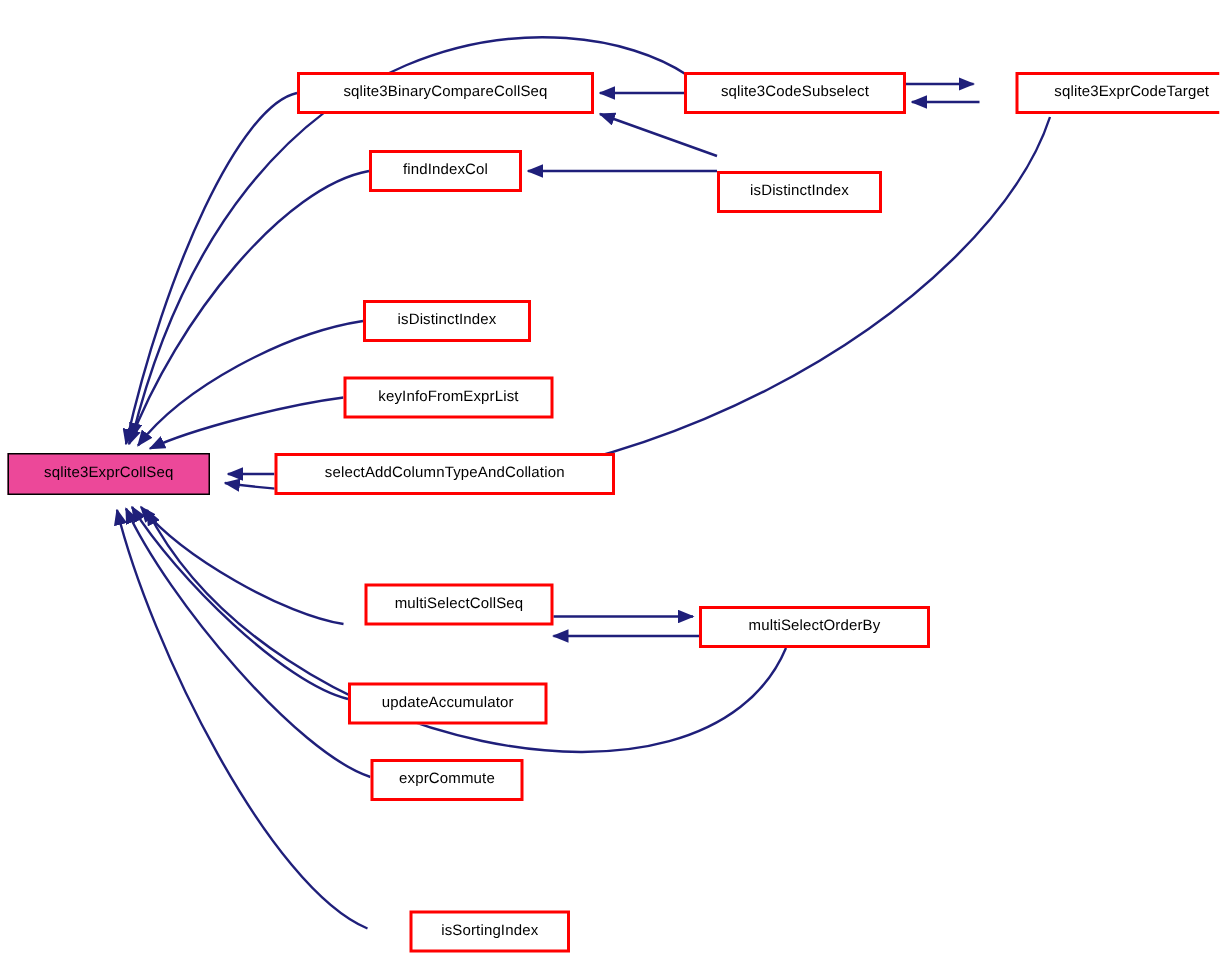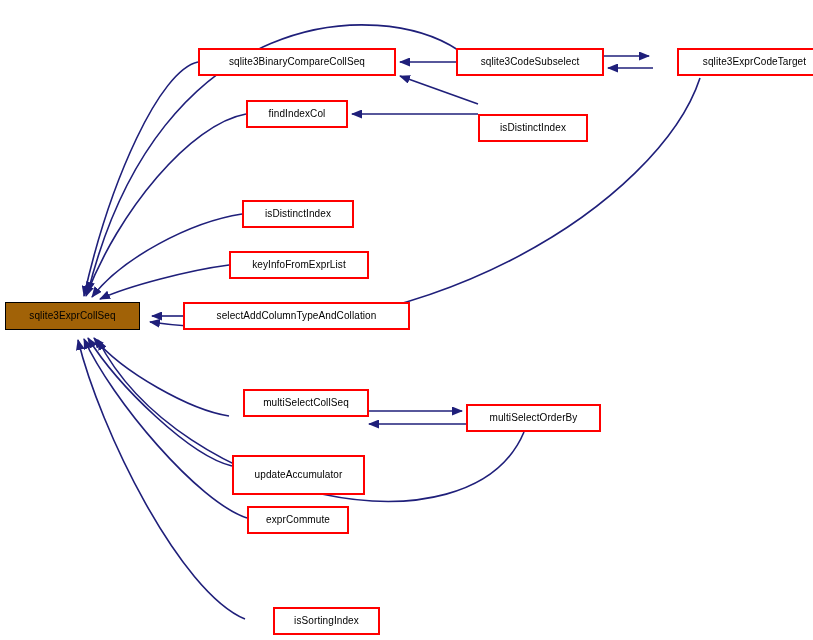--- a/index.html
+++ b/index.html
@@ -32,21 +32,21 @@
     background: #ffffff;
     border: 2px solid #ff0000;
     color: #000000;
     font-size: 10px;
     line-height: 1;
     letter-spacing: 0.1px;
     white-space: nowrap;
     z-index: 5;
   }
   .node.focus {
-    background: #a16207;
+    background: #ec4899;
     border: 1px solid #000000;
   }
   .node-label {
     pointer-events: none;
   }
 </style>
 </head>
 <body>
 
 <div id="graph-root">
@@ -117,25 +117,25 @@
   </div>
 
   <div class="node" style="left:229px;top:251px;width:140px;height:28px;">
     <span class="node-label">keyInfoFromExprList</span>
   </div>
 
   <div class="node" style="left:229px;top:389px;width:126px;height:28px;margin-left:14px;">
     <span class="node-label">multiSelectCollSeq</span>
   </div>
 
-  <div class="node" style="left:466px;top:404px;width:135px;height:28px;">
+  <div class="node" style="left:466px;top:404px;width:154px;height:28px;">
     <span class="node-label">multiSelectOrderBy</span>
   </div>
 
-  <div class="node" style="left:232px;top:455px;width:133px;height:40px;">
+  <div class="node" style="left:232px;top:455px;width:133px;height:28px;">
     <span class="node-label">updateAccumulator</span>
   </div>
 
   <div class="node" style="left:247px;top:506px;width:102px;height:28px;">
     <span class="node-label">exprCommute</span>
   </div>
 
   <div class="node" style="left:245px;top:607px;width:107px;height:28px;margin-left:28px;">
     <span class="node-label">isSortingIndex</span>
   </div>

